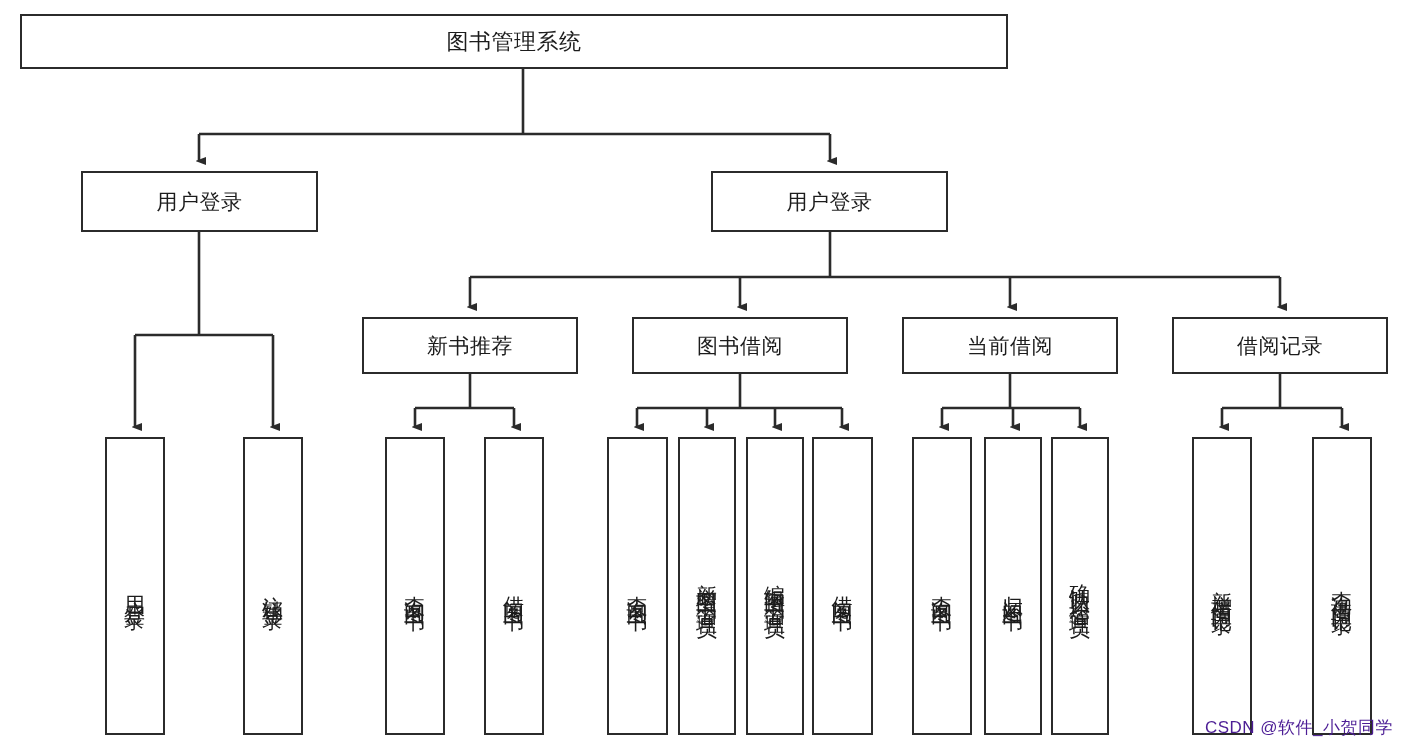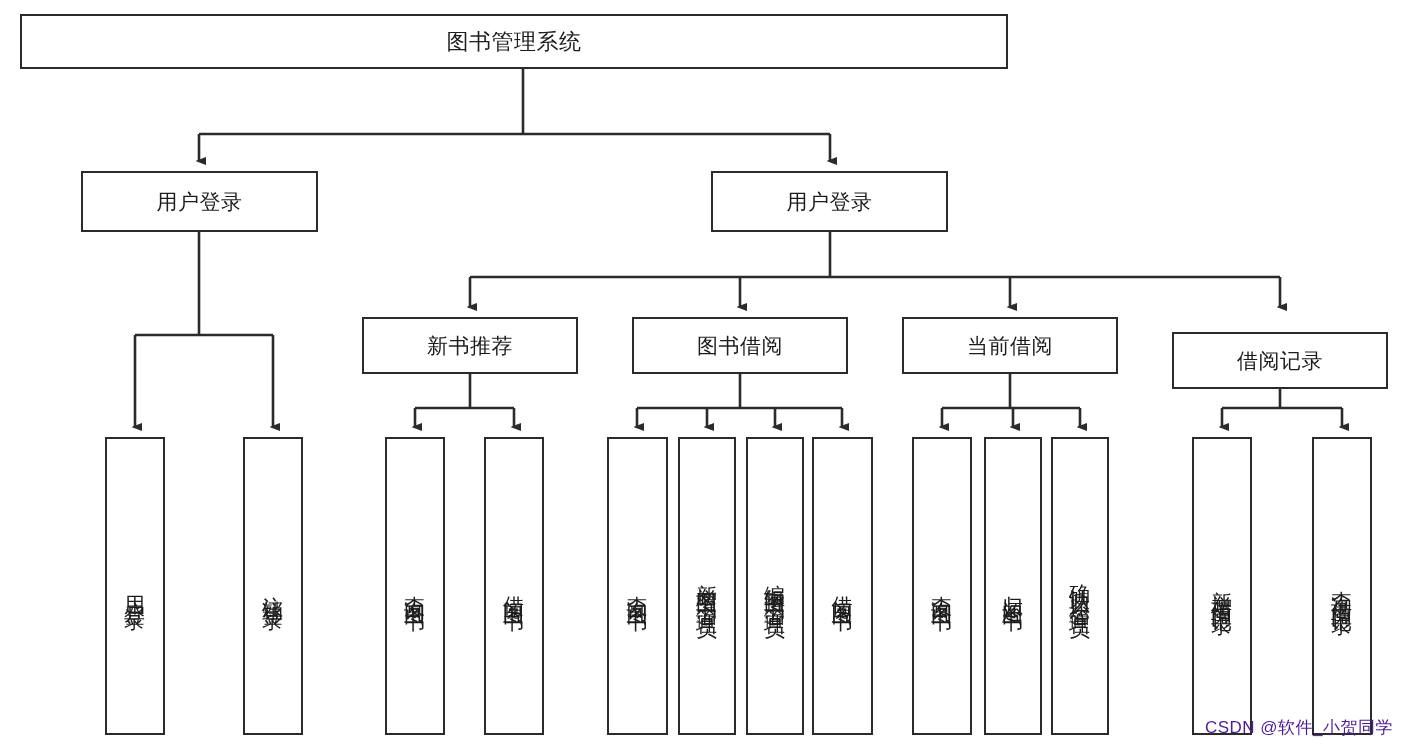--- a/index.html
+++ b/index.html
@@ -134,21 +134,21 @@
 
   <div class="node node-h" style="left:362px; top:317px; width:216px; height:57px;">
     <span>新书推荐</span>
   </div>
   <div class="node node-h" style="left:632px; top:317px; width:216px; height:57px;">
     <span>图书借阅</span>
   </div>
   <div class="node node-h" style="left:902px; top:317px; width:216px; height:57px;text-align:right;">
     <span>当前借阅</span>
   </div>
-  <div class="node node-h" style="left:1172px; top:332px; width:216px; height:57px;">
+  <div class="node node-h" style="left:1172px; top:317px; width:216px; height:57px;">
     <span>借阅记录</span>
   </div>
 
   <div class="node node-v" style="left:105px; top:437px; width:60px; height:298px;">
     <span class="vtext">用户登录</span>
   </div>
   <div class="node node-v" style="left:243px; top:437px; width:60px; height:298px;">
     <span class="vtext">注销登录</span>
   </div>
   <div class="node node-v" style="left:385px; top:437px; width:60px; height:298px;">

